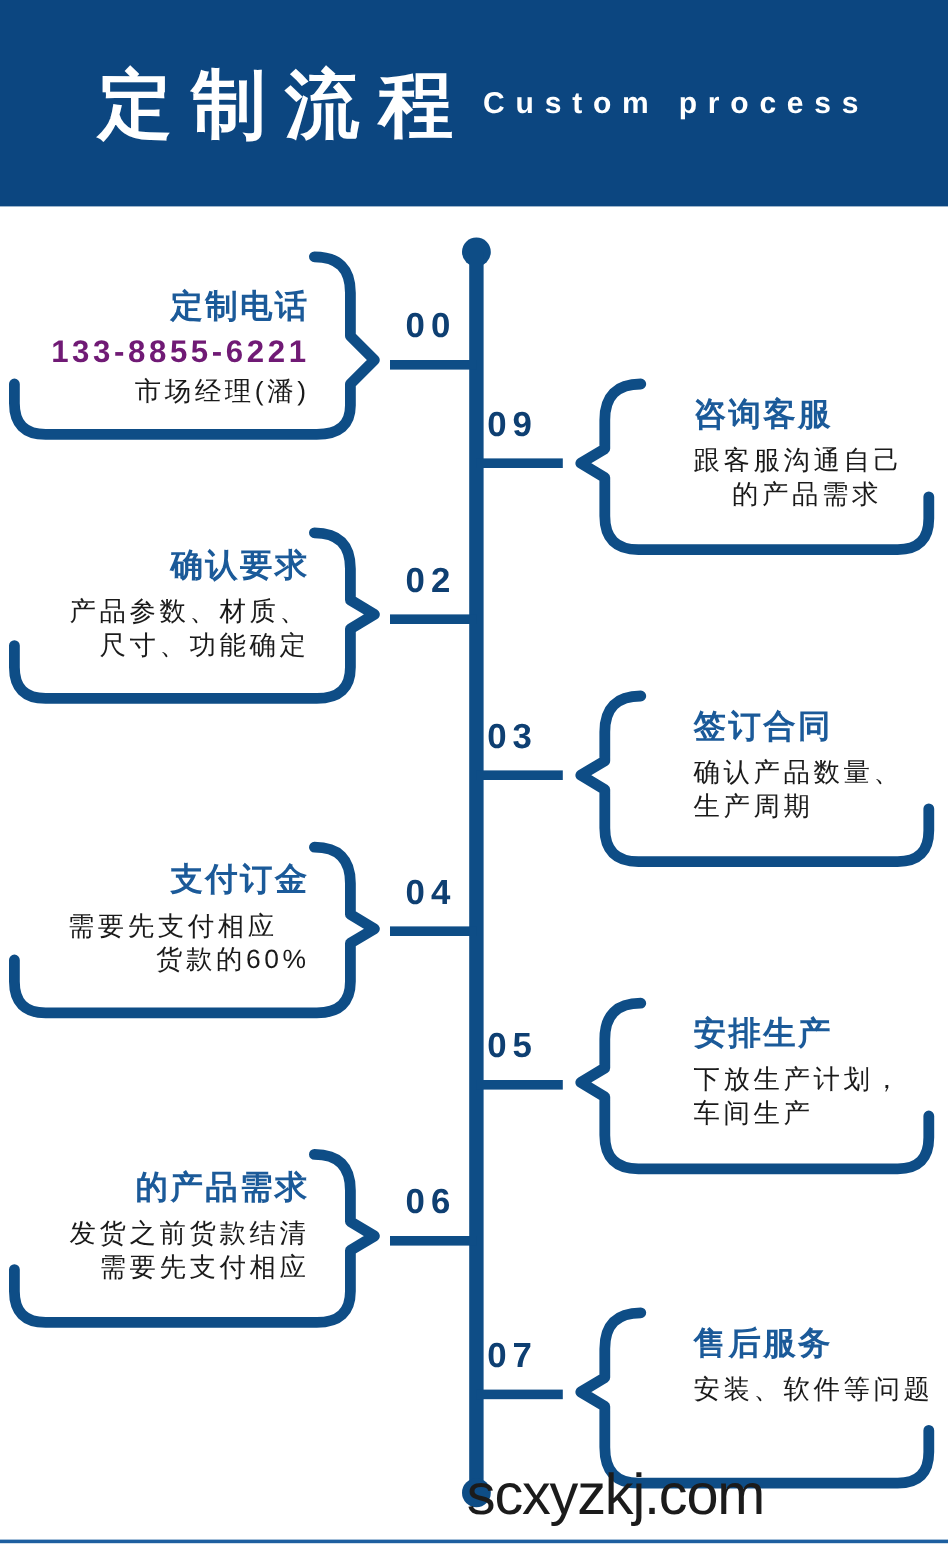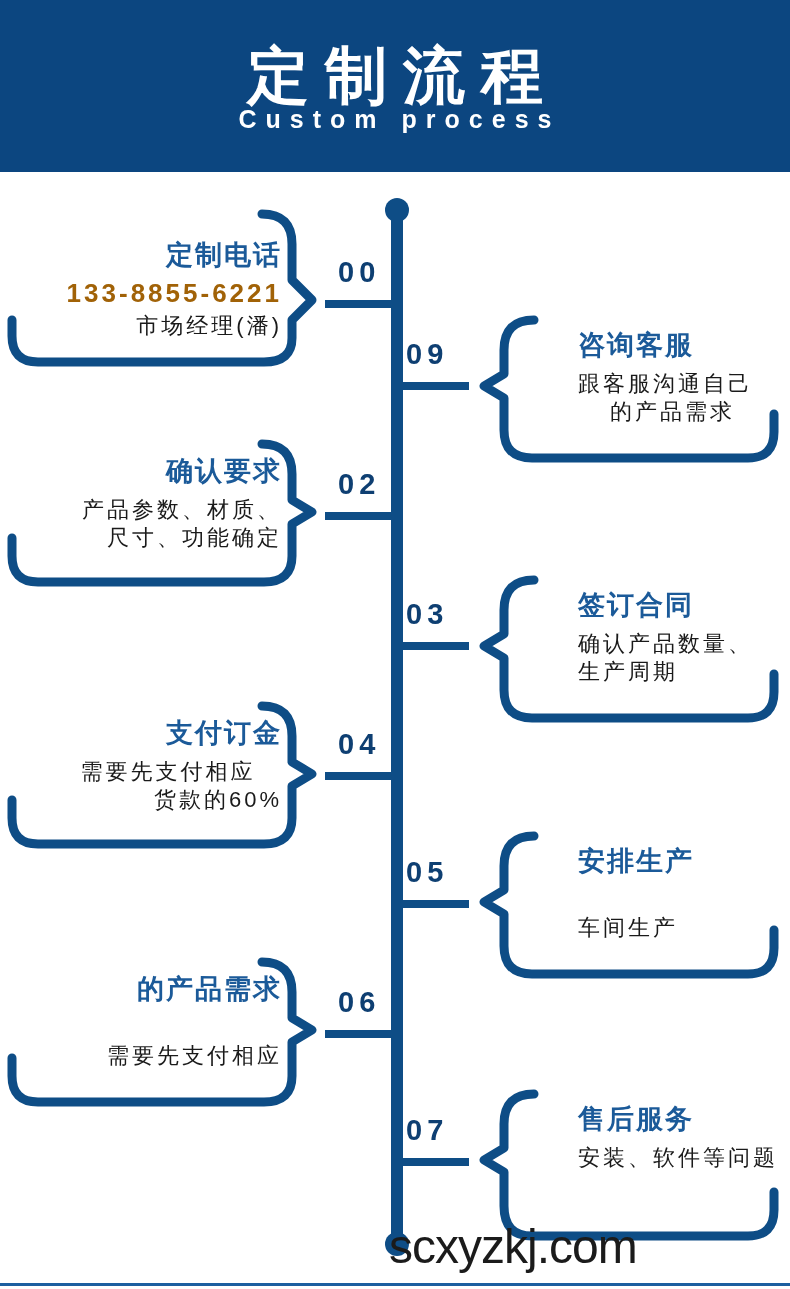--- a/index.html
+++ b/index.html
@@ -9,21 +9,21 @@
     font-family:"Liberation Sans","DejaVu Sans",sans-serif;
     overflow:hidden;
     position:relative;
   }
   #page{position:relative;width:790px;height:1289px;overflow:hidden;}
 
   
   .header{
     position:absolute;left:0;top:0;width:790px;height:172px;
     background:#0c4680;
-    display:flex;flex-direction:column;
+    display:flex;flex-direction:row;
     align-items:center;justify-content:center;
   }
   .header-cn{
     color:#ffffff;font-size:62px;font-weight:bold;
     letter-spacing:16px;line-height:1;
     text-indent:16px;
     margin-top:4px;
   }
   .header-en{
     color:#ffffff;font-size:25px;font-weight:bold;
@@ -54,34 +54,34 @@
   .num{
     position:absolute;
     color:#0e3f72;font-size:29px;font-weight:bold;
     letter-spacing:5px;line-height:1;
     white-space:nowrap;
   }
   .num.left{left:338px;}
   .num.right{left:406px;}
 
   
-  .block{position:absolute;padding-left:24px;}
+  .block{position:absolute;}
   .block svg{position:absolute;left:0;top:0;overflow:visible;}
   .block .txt{position:absolute;}
 
   .blk-title{
     color:#1b5a99;font-size:27px;font-weight:bold;
     letter-spacing:2px;line-height:1.15;white-space:nowrap;
   }
   .blk-body{
     color:#1a1a1a;font-size:22px;font-weight:normal;
     letter-spacing:3px;line-height:1.28;
   }
   .blk-phone{
-    color:#a16207;font-size:26px;font-weight:bold;
+    color:#701a75;font-size:26px;font-weight:bold;
     letter-spacing:3px;line-height:1.2;white-space:nowrap;
   }
 
   .left-block .txt{text-align:right;right:62px;}
   .right-block .txt{text-align:left;left:118px;}
 
   
   .watermark{
     position:absolute;left:389px;top:1219px;
     font-size:48px;color:#1b1b1b;letter-spacing:-1px;
@@ -162,30 +162,32 @@
     <div class="txt blk-body" style="top:86px;width:228px;">货款的60%</div>
   </div>
 
   <div class="tick right" style="top:900px;"></div>
   <div class="num right" style="top:858px;">05</div>
   <div class="block right-block" style="left:460px;top:830px;width:330px;height:152px;">
     <svg width="330" height="152" viewBox="0 0 330 152">
       <path d="M 74 6 Q 44 6 44 36 L 44 60 L 24 72 L 44 84 L 44 116 Q 44 144 72 144 L 288 144 Q 314 144 314 118 L 314 100" fill="none" stroke="#0e4d86" stroke-width="9" stroke-linecap="round" stroke-linejoin="round"></path>
     </svg>
     <div class="txt blk-title" style="top:16px;">安排生产</div>
+    <div class="txt blk-body" style="top:56px;">下放生产计划，</div>
     <div class="txt blk-body" style="top:84px;">车间生产</div>
   </div>
 
   <div class="tick left" style="top:1030px;"></div>
   <div class="num left" style="top:988px;">06</div>
   <div class="block left-block" style="left:0px;top:956px;width:320px;height:152px;">
     <svg width="320" height="152" viewBox="0 0 320 152">
       <path d="M 262 6 Q 292 6 292 36 L 292 62 L 312 74 L 292 86 L 292 120 Q 292 146 264 146 L 38 146 Q 12 146 12 120 L 12 102" fill="none" stroke="#0e4d86" stroke-width="9" stroke-linecap="round" stroke-linejoin="round"></path>
     </svg>
     <div class="txt blk-title" style="top:18px;width:200px;">的产品需求</div>
+    <div class="txt blk-body" style="top:58px;width:254px;">发货之前货款结清</div>
     <div class="txt blk-body" style="top:86px;width:254px;">需要先支付相应</div>
   </div>
 
   <div class="tick right" style="top:1158px;"></div>
   <div class="num right" style="top:1116px;">07</div>
   <div class="block right-block" style="left:460px;top:1088px;width:330px;height:156px;">
     <svg width="330" height="156" viewBox="0 0 330 156">
       <path d="M 74 6 Q 44 6 44 36 L 44 60 L 24 72 L 44 84 L 44 118 Q 44 148 72 148 L 288 148 Q 314 148 314 122 L 314 104" fill="none" stroke="#0e4d86" stroke-width="9" stroke-linecap="round" stroke-linejoin="round"></path>
     </svg>
     <div class="txt blk-title" style="top:16px;">售后服务</div>

